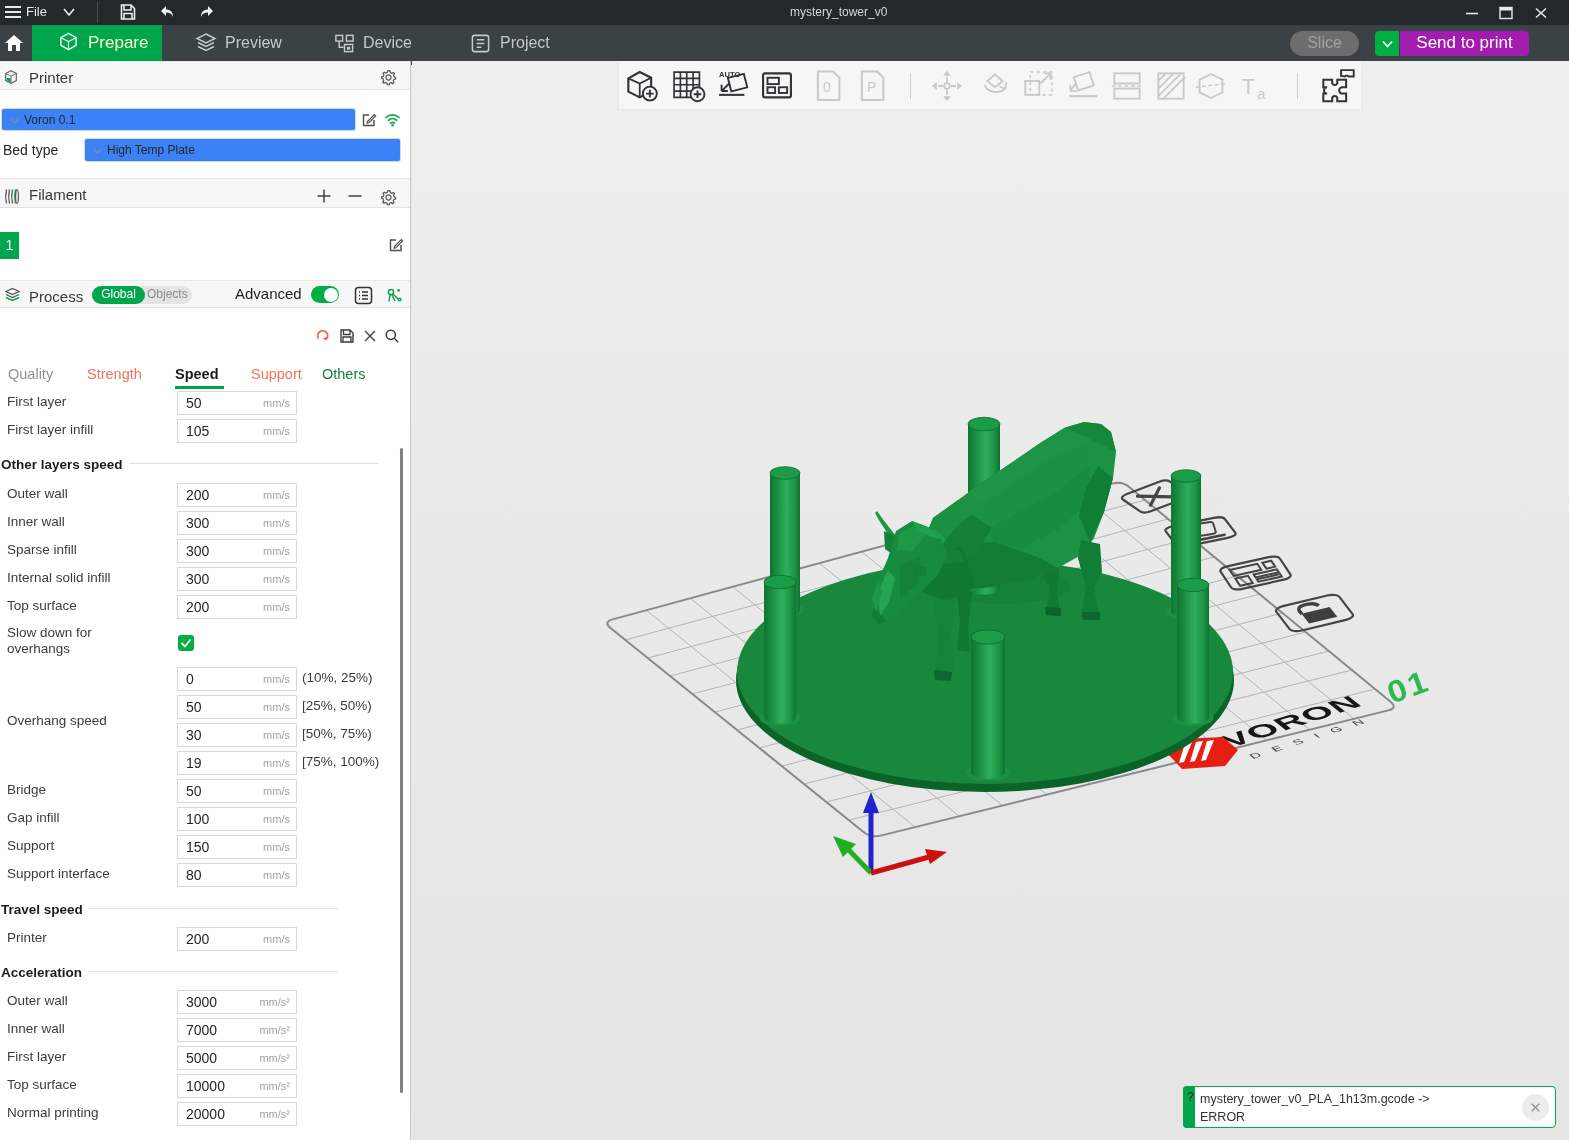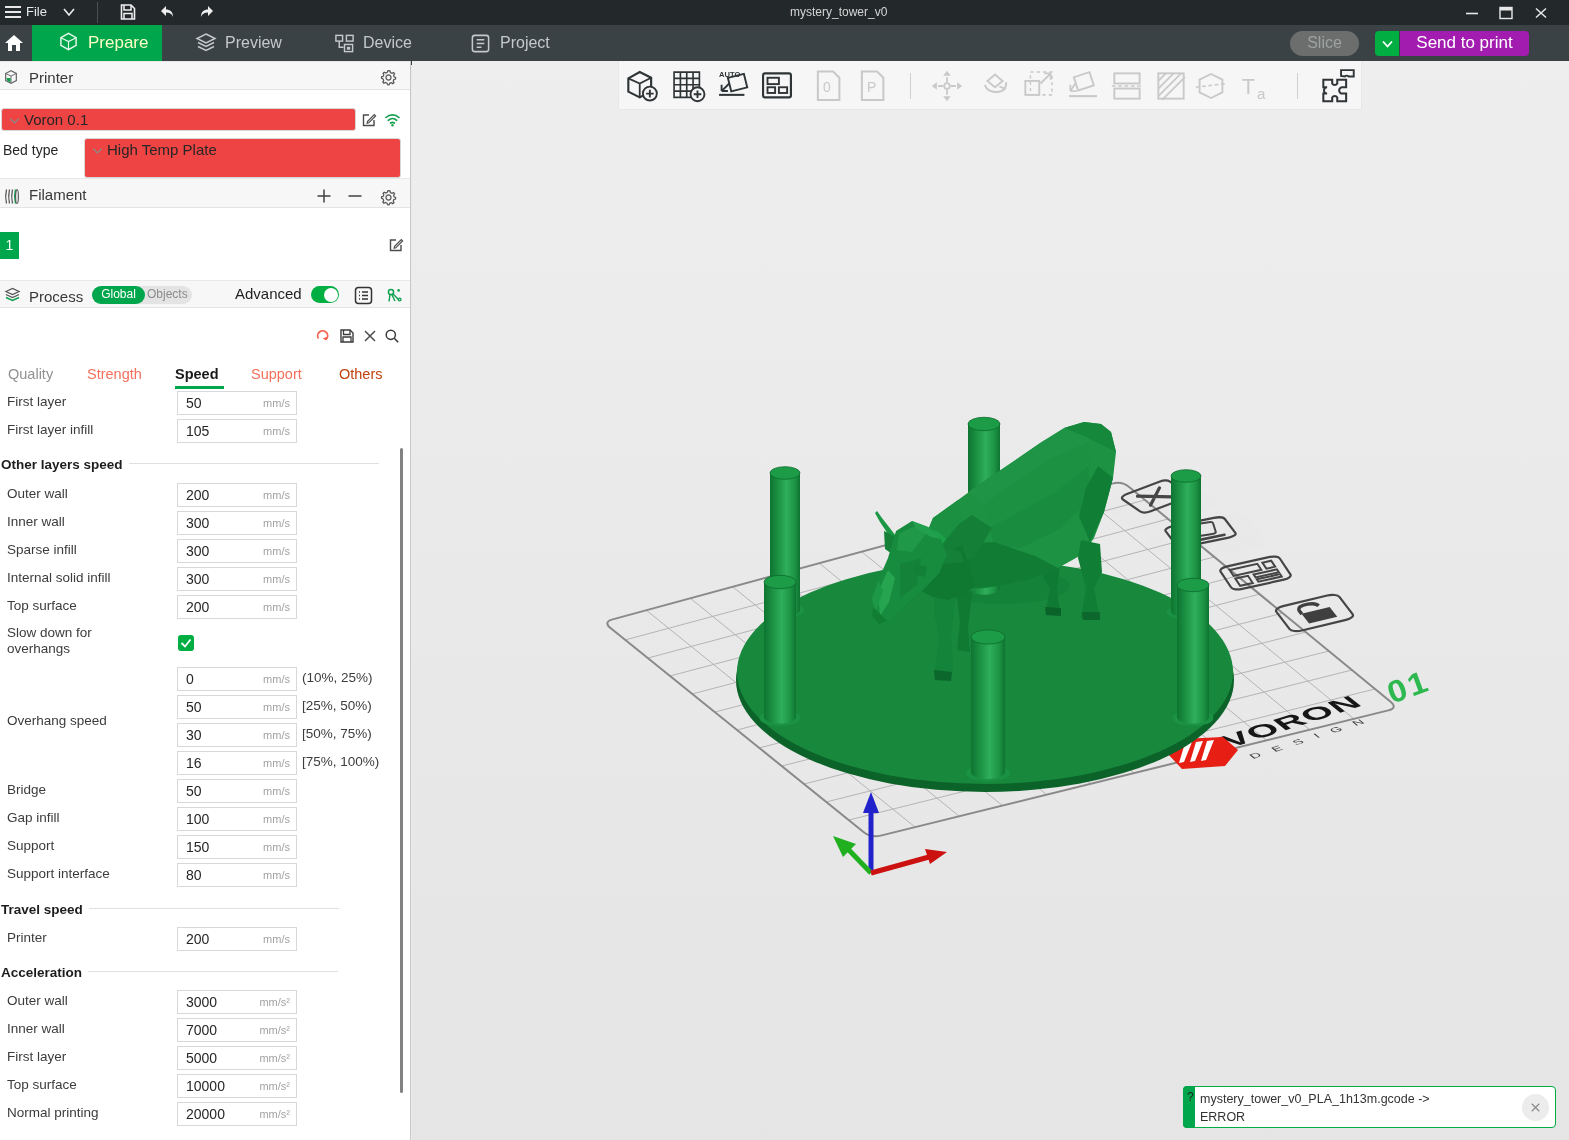--- a/index.html
+++ b/index.html
@@ -20,22 +20,22 @@
 .btn-send { position:absolute; left:1400px; top:6px; width:129px; height:25px; background:#a21caf;
   border-radius:0 4px 4px 0; color:#fff; font-size:17px; text-align:center; line-height:24px; }
 .sidebar { position:absolute; left:0; top:61px; width:411px; height:1079px; background:#fff;
   border-right:1px solid #c8c8c8; }
 .strip { position:absolute; left:0; width:410px; background:#f7f7f7;
   border-top:1px solid #e8e8e8; border-bottom:1px solid #e3e3e3; }
 .stitle { position:absolute; left:29px; top:7px; font-size:15px; color:#383838; }
 .sico { position:absolute; width:16px; height:16px; }
 .gear { width:17px; height:17px; }
 .lab { position:absolute; font-size:14px; color:#262626; }
-.combo { position:absolute; background:#ef4444; border:1px solid #d8d8d8; border-radius:3px;
-  font-size:15px; color:#262626; line-height:22px; padding-left:22px; }
+.combo { position:absolute; background:#3b82f6; border:1px solid #d8d8d8; border-radius:3px;
+  font-size:12px; color:#262626; line-height:22px; padding-left:22px; }
 .chev { position:absolute; left:7px; top:8px; width:11px; height:8px; }
 .fil1 { position:absolute; left:0; top:171px; width:19px; height:27px; background:#00a64b;
   color:#fff; font-size:14px; text-align:center; line-height:27px; }
 .pill { position:absolute; left:92px; top:5px; width:100px; height:18px; background:#e4e4e4;
   border-radius:9px; }
 .pill-g { position:absolute; left:0; top:0; width:53px; height:18px; background:#00a64b;
   border-radius:9px; color:#fff; font-size:12px; text-align:center; line-height:17px; }
 .pill-o { position:absolute; left:55px; top:0; color:#8b8b8b; font-size:12px; line-height:17px; }
 .advtxt { position:absolute; left:235px; top:4px; font-size:15px; color:#1f1f1f; }
 .toggle { position:absolute; left:311px; top:5px; width:28px; height:17px; background:#00ae42;
@@ -167,21 +167,21 @@
       </svg>Voron 0.1</div>
   <svg class="sico" style="left:361px;top:51px" viewBox="0 0 16 16">
       <path d="M13,8 V13.5 H2.5 V3 H8" fill="none" stroke="#4c4c4c" stroke-width="1.4"></path>
       <path d="M6.5,9.5 L13.3,2.6 L14.6,4 L7.8,10.8 L6.2,11.2 Z" fill="none" stroke="#4c4c4c" stroke-width="1.2"></path>
     </svg>
   <svg class="sico" style="left:384px;top:50px;width:17px;height:17px" viewBox="0 0 17 17">
       <path d="M2,6.5 A9.5,9.5 0 0 1 15,6.5 M4.3,9.3 A6.3,6.3 0 0 1 12.7,9.3 M6.6,12 A3.2,3.2 0 0 1 10.4,12" fill="none" stroke="#14a04f" stroke-width="1.7" stroke-linecap="round"></path>
       <circle cx="8.5" cy="14.2" r="1.2" fill="#14a04f"></circle>
     </svg>
   <div class="lab" style="left:3px;top:81px">Bed type</div>
-  <div class="combo" style="left:84px;top:77px;width:317px;height:40px"><svg class="chev" viewBox="0 0 12 8">
+  <div class="combo" style="left:84px;top:77px;width:317px;height:24px"><svg class="chev" viewBox="0 0 12 8">
         <path d="M1.5,1.5 L6,6 L10.5,1.5" stroke="#8a8a8a" stroke-width="1.4" fill="none"></path>
       </svg>High Temp Plate</div>
   <div class="strip" style="top:117px;height:30px">
     <svg class="sico" style="left:4px;top:9px;width:15px;height:17px" viewBox="0 0 15 17">
         <path d="M2.5,1.5 Q0.8,8.5 2.5,15.5 M5.5,1.5 Q3.8,8.5 5.5,15.5 M8.5,1.5 Q6.8,8.5 8.5,15.5" fill="none" stroke="#5a5a5a" stroke-width="1.3"></path>
         <path d="M11.5,1.5 Q9.8,8.5 11.5,15.5" fill="none" stroke="#12a04e" stroke-width="1.5"></path>
         <ellipse cx="13" cy="8.5" rx="1.4" ry="7" fill="none" stroke="#5a5a5a" stroke-width="1.2"></ellipse>
       </svg>
     <span class="stitle">Filament</span>
     <svg class="sico" style="left:316px;top:9px" viewBox="0 0 16 16">
@@ -239,21 +239,21 @@
     </svg>
   <svg class="sico" style="left:384px;top:267px" viewBox="0 0 16 16">
       <circle cx="6.8" cy="6.8" r="4.6" fill="none" stroke="#3c3c3c" stroke-width="1.5"></circle>
       <path d="M10.3,10.3 L14.2,14.2" stroke="#3c3c3c" stroke-width="1.6"></path>
     </svg>
   <div class="tabs">
     <span style="left:8px;color:#909090">Quality</span>
     <span style="left:87px;color:#f4705c">Strength</span>
     <span style="left:175px;color:#1a1a1a;font-weight:bold">Speed</span>
     <span style="left:251px;color:#f4705c">Support</span>
-    <span style="left:339px;color:#c2410c">Others</span>
+    <span style="left:322px;color:#15803d">Others</span>
     <i></i>
   </div>
   <div class="tablewrap">
 <div class="rlab" style="top:394px">First layer</div>
 <div class="rbox" style="top:391px">
         <span class="rval">50</span>
         <span class="runit">mm/s</span>
       </div>
 <div class="rlab" style="top:422px">First layer infill</div>
 <div class="rbox" style="top:419px">
@@ -294,21 +294,21 @@
         <span class="rval">50</span>
         <span class="runit">mm/s</span>
       </div>
 <div class="rext" style="top:698px">[25%, 50%)</div>
 <div class="rbox" style="top:723px">
         <span class="rval">30</span>
         <span class="runit">mm/s</span>
       </div>
 <div class="rext" style="top:726px">[50%, 75%)</div>
 <div class="rbox" style="top:751px">
-        <span class="rval">16</span>
+        <span class="rval">19</span>
         <span class="runit">mm/s</span>
       </div>
 <div class="rext" style="top:754px">[75%, 100%)</div>
 <div class="rlab" style="top:782px">Bridge</div>
 <div class="rbox" style="top:779px">
         <span class="rval">50</span>
         <span class="runit">mm/s</span>
       </div>
 <div class="rlab" style="top:810px">Gap infill</div>
 <div class="rbox" style="top:807px">

